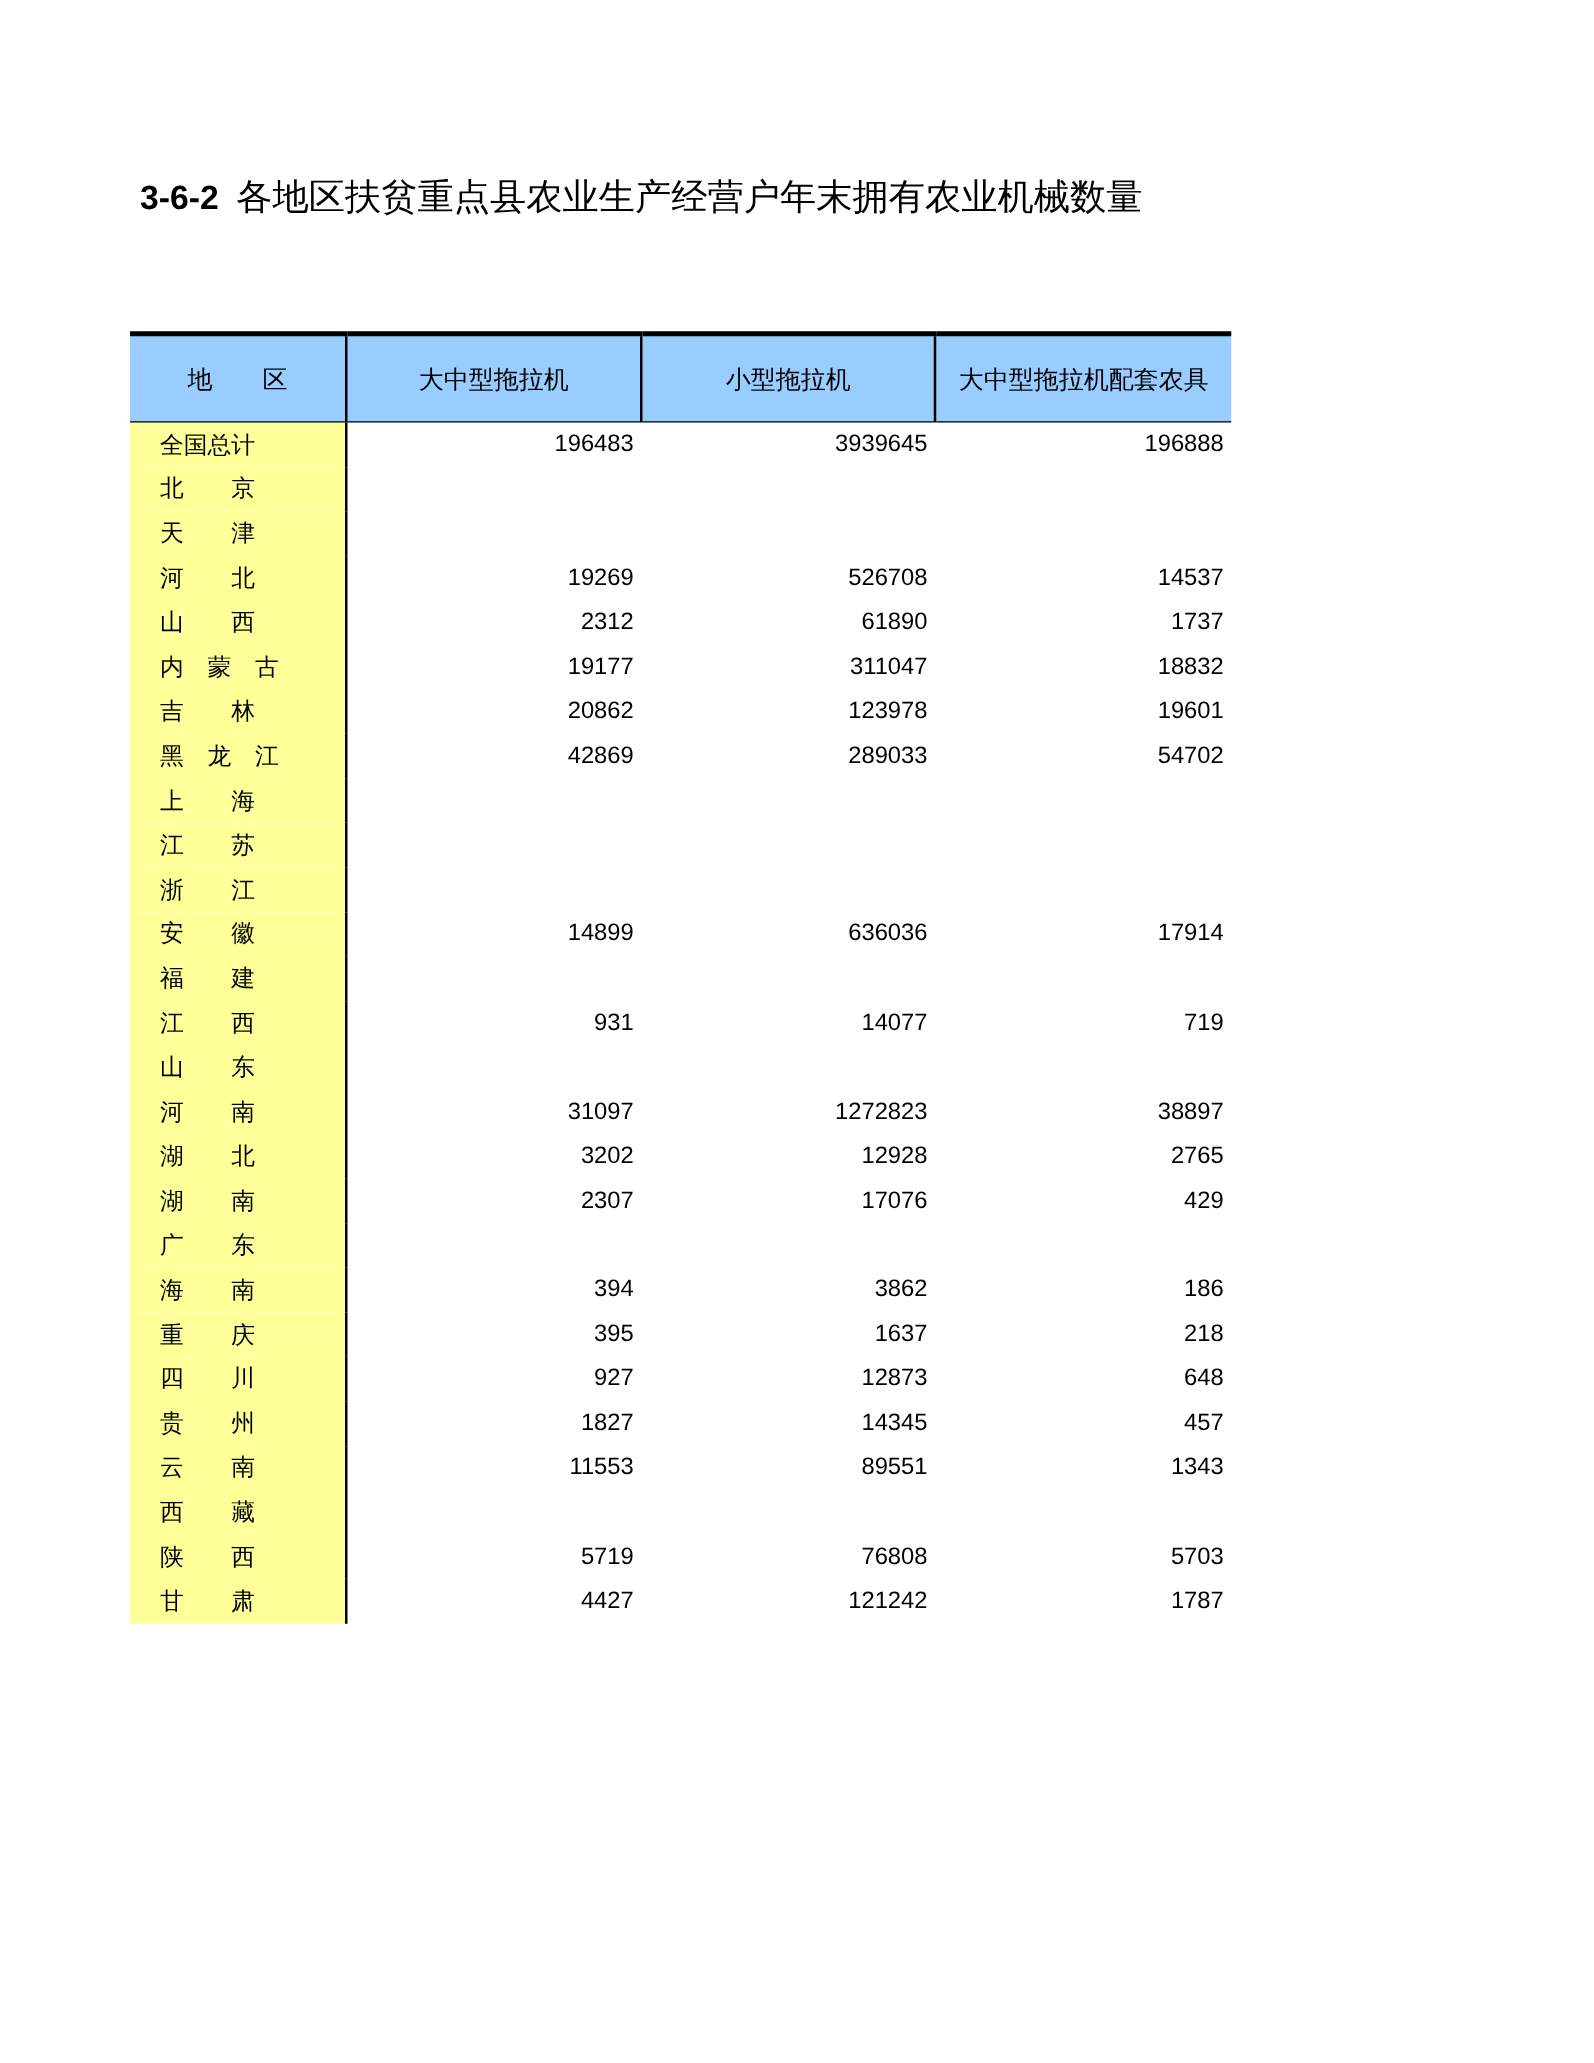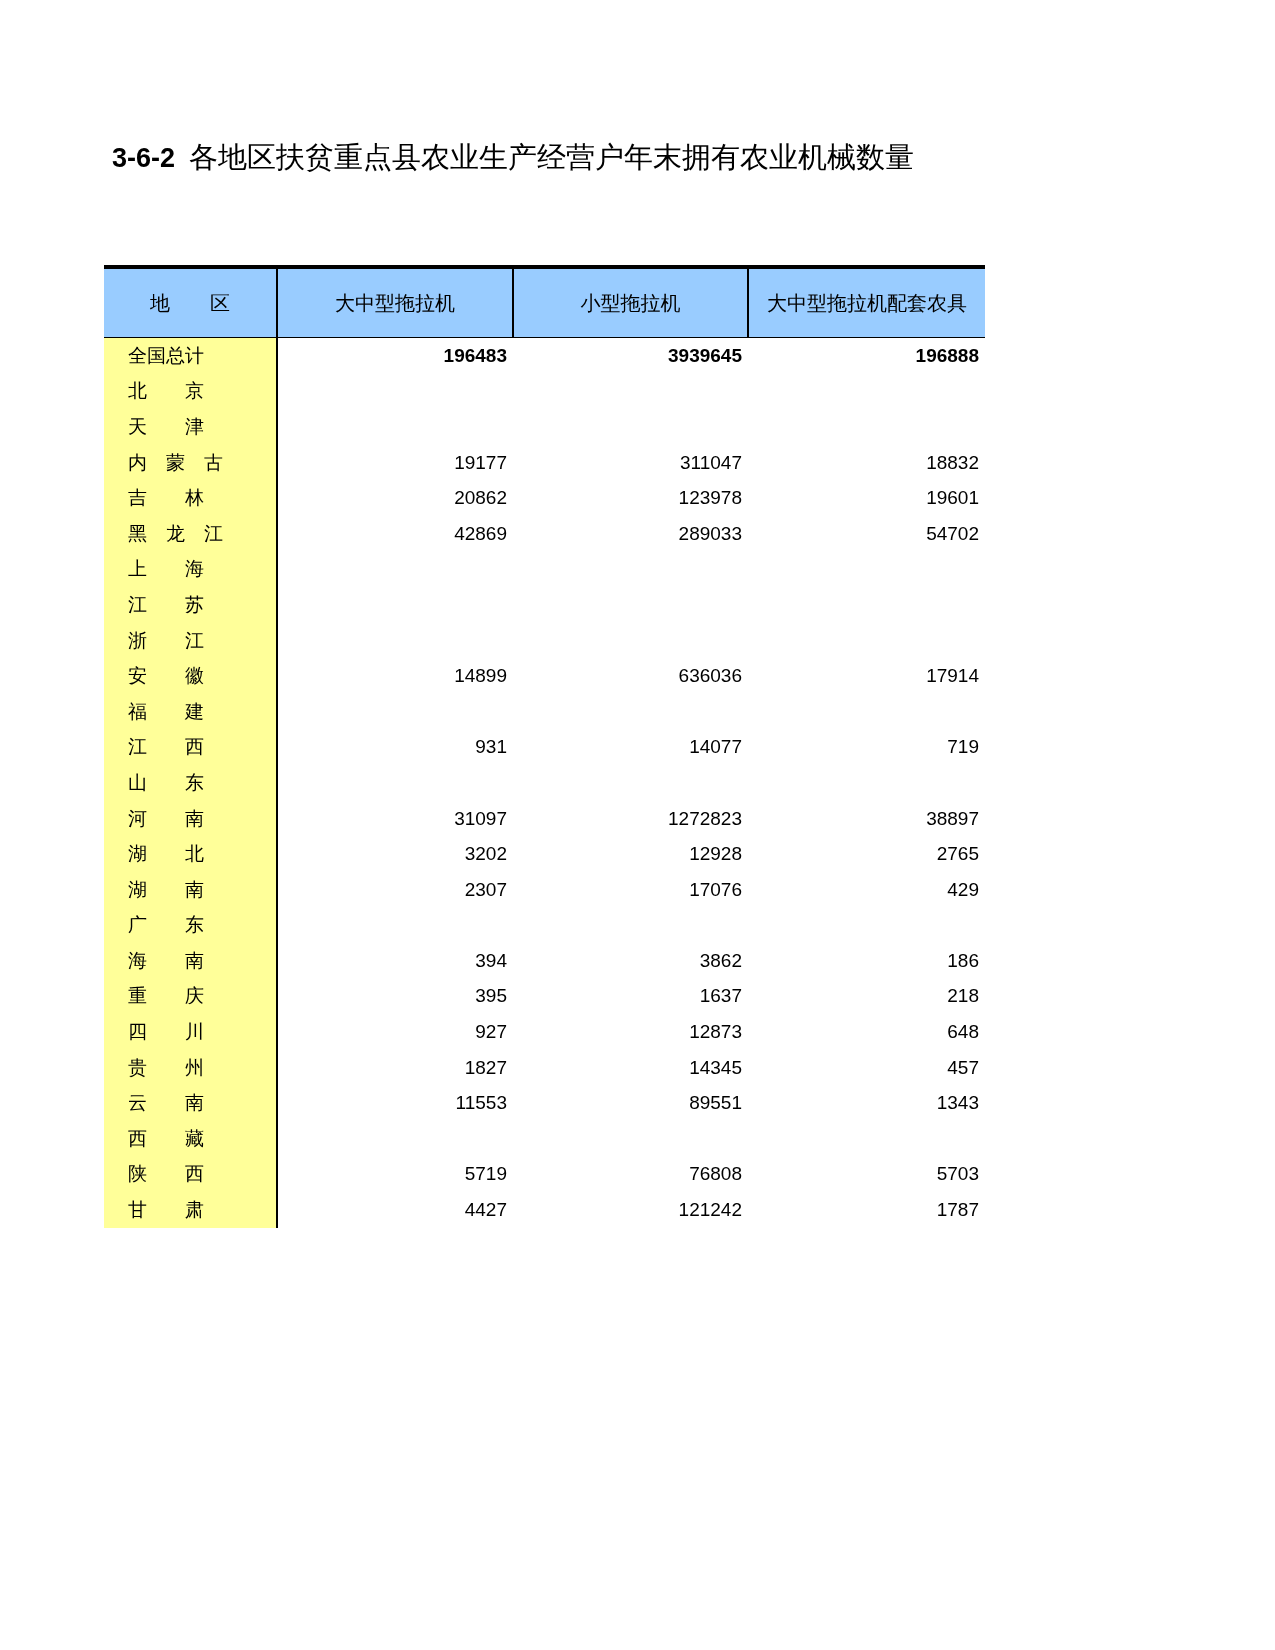--- a/index.html
+++ b/index.html
@@ -105,21 +105,21 @@
   }
   tbody td.num {
     text-align: right;
     padding-right: 6px;
     font-family: "Liberation Sans", "DejaVu Sans", sans-serif;
     font-size: 19px;
     color: #000000;
     background: #ffffff;
   }
   tbody tr.total td.num {
-    font-weight: bold;
+    font-weight: normal;
   }
   tbody tr.total td.region {
     font-weight: normal;
   }
 </style>
 </head>
 <body>
 
 <div class="page">
 
@@ -158,20 +158,32 @@
             <td class="num"></td>
             <td class="num"></td>
           </tr>
           <tr>
             <td class="region">天　　津</td>
             <td class="num"></td>
             <td class="num"></td>
             <td class="num"></td>
           </tr>
           <tr>
+            <td class="region">河　　北</td>
+            <td class="num">19269</td>
+            <td class="num">526708</td>
+            <td class="num">14537</td>
+          </tr>
+          <tr>
+            <td class="region">山　　西</td>
+            <td class="num">2312</td>
+            <td class="num">61890</td>
+            <td class="num">1737</td>
+          </tr>
+          <tr>
             <td class="region">内　蒙　古</td>
             <td class="num">19177</td>
             <td class="num">311047</td>
             <td class="num">18832</td>
           </tr>
           <tr>
             <td class="region">吉　　林</td>
             <td class="num">20862</td>
             <td class="num">123978</td>
             <td class="num">19601</td>

